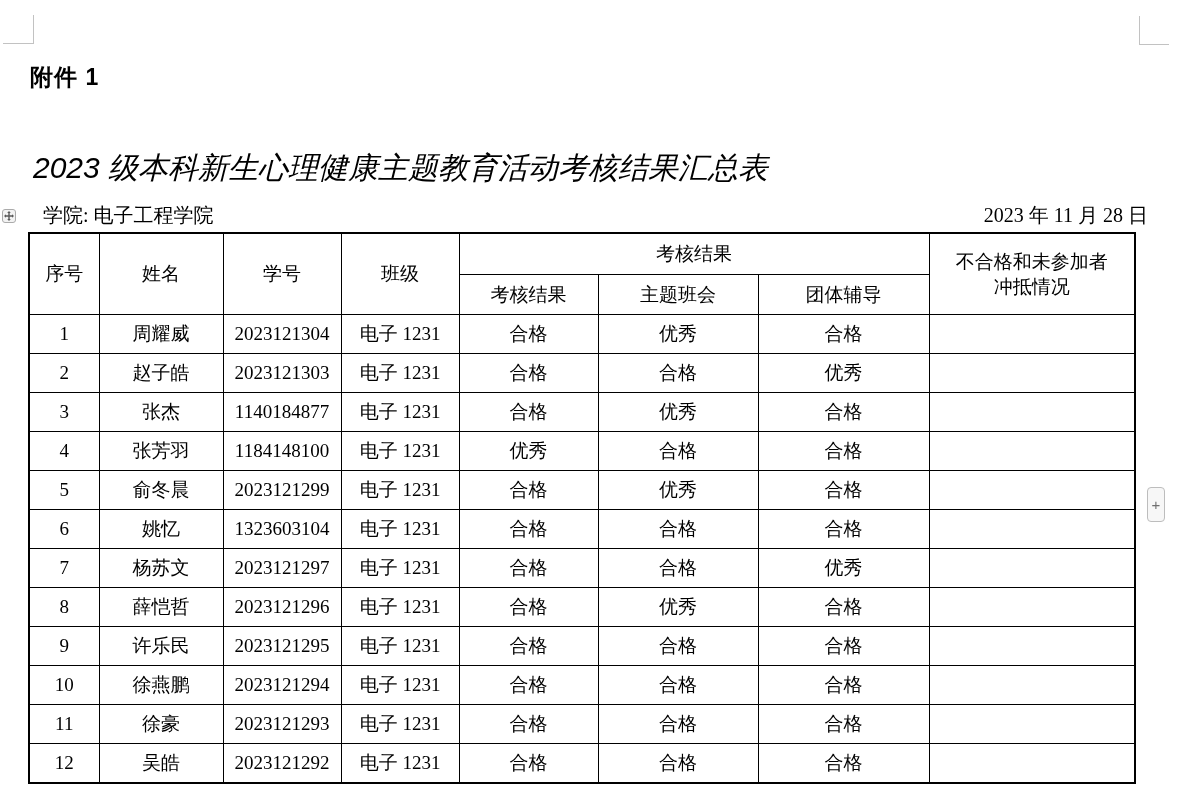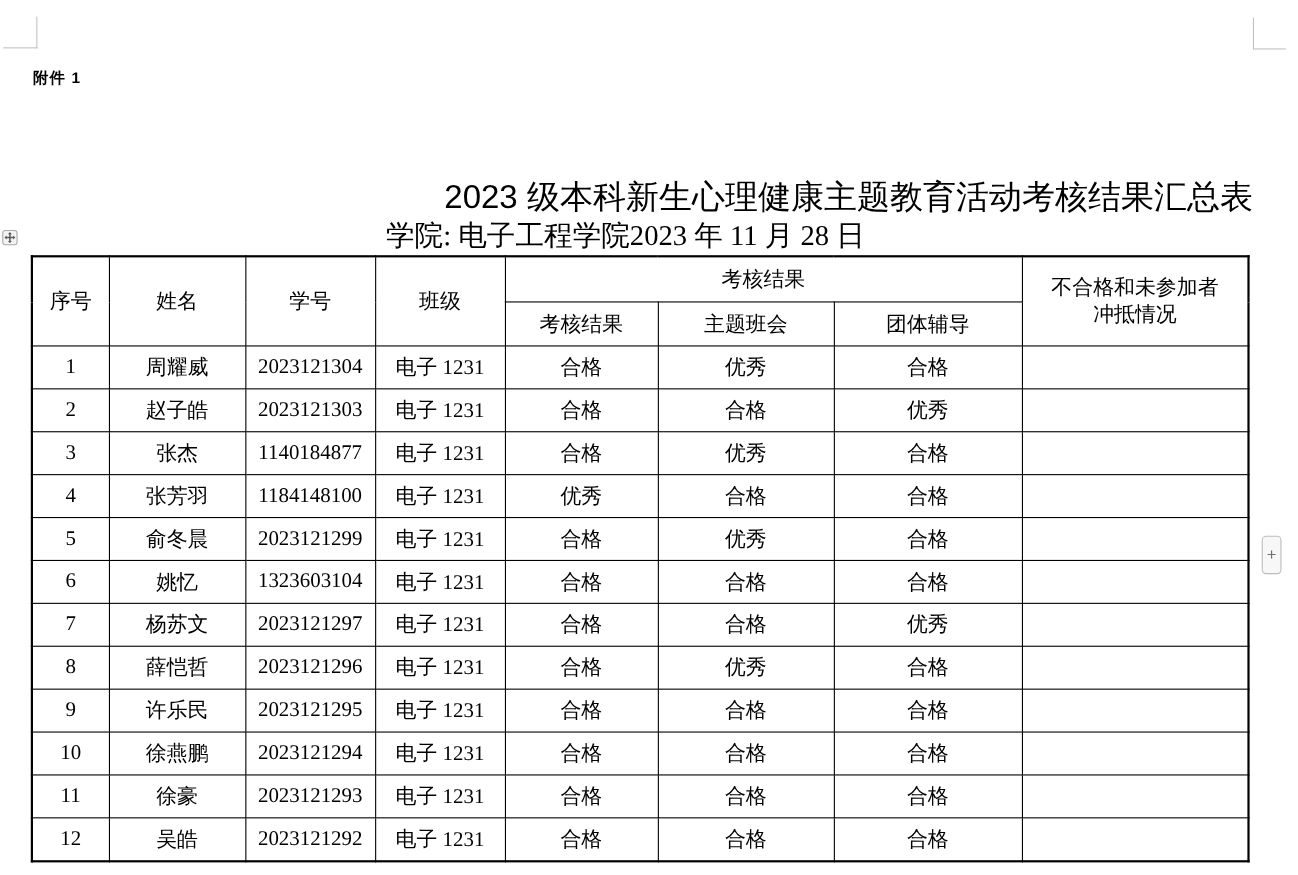--- a/index.html
+++ b/index.html
@@ -14,32 +14,32 @@
   
   .crop { position: absolute; background: #c2c2c2; }
   .crop-tl-v { left: 33px; top: 15px; width: 1px; height: 29px; }
   .crop-tl-h { left: 3px;  top: 43px; width: 31px; height: 1px; }
   .crop-tr-v { left: 1139px; top: 16px; width: 1px; height: 29px; }
   .crop-tr-h { left: 1139px; top: 44px; width: 30px; height: 1px; }
 
   .attachment {
     position: absolute; left: 30px; top: 62px;
     font-family: "Liberation Sans", "DejaVu Sans", sans-serif;
-    font-size: 14px; font-weight: bold; letter-spacing: 1px;
+    font-size: 23px; font-weight: bold; letter-spacing: 1px;
   }
   .title {
-    position: absolute; left: 33px; top: 159px; width: 1106px;
-    text-align: right;
+    position: absolute; left: 33px; top: 148px; width: 1106px;
+    text-align: left;
     font-family: "Liberation Sans", "DejaVu Sans", sans-serif;
-    font-size: 30px; font-weight: 500; white-space: nowrap;
+    font-size: 30px; font-weight: 500; white-space: nowrap; font-style: italic;
   }
   .meta {
-    position: absolute; left: 16px; top: 202px; width: 1105px;
-    display: flex; justify-content: center;
-    font-size: 26px; line-height: 26px;
+    position: absolute; left: 43px; top: 202px; width: 1105px;
+    display: flex; justify-content: space-between;
+    font-size: 20px; line-height: 26px;
   }
 
   
   .move-handle {
     position: absolute; left: 2px; top: 209px; width: 14px; height: 14px;
     background: #f3f3f3; border: 1px solid #ababab; border-radius: 3px;
     display: flex; align-items: center; justify-content: center;
     box-sizing: border-box; cursor: move;
   }
 

